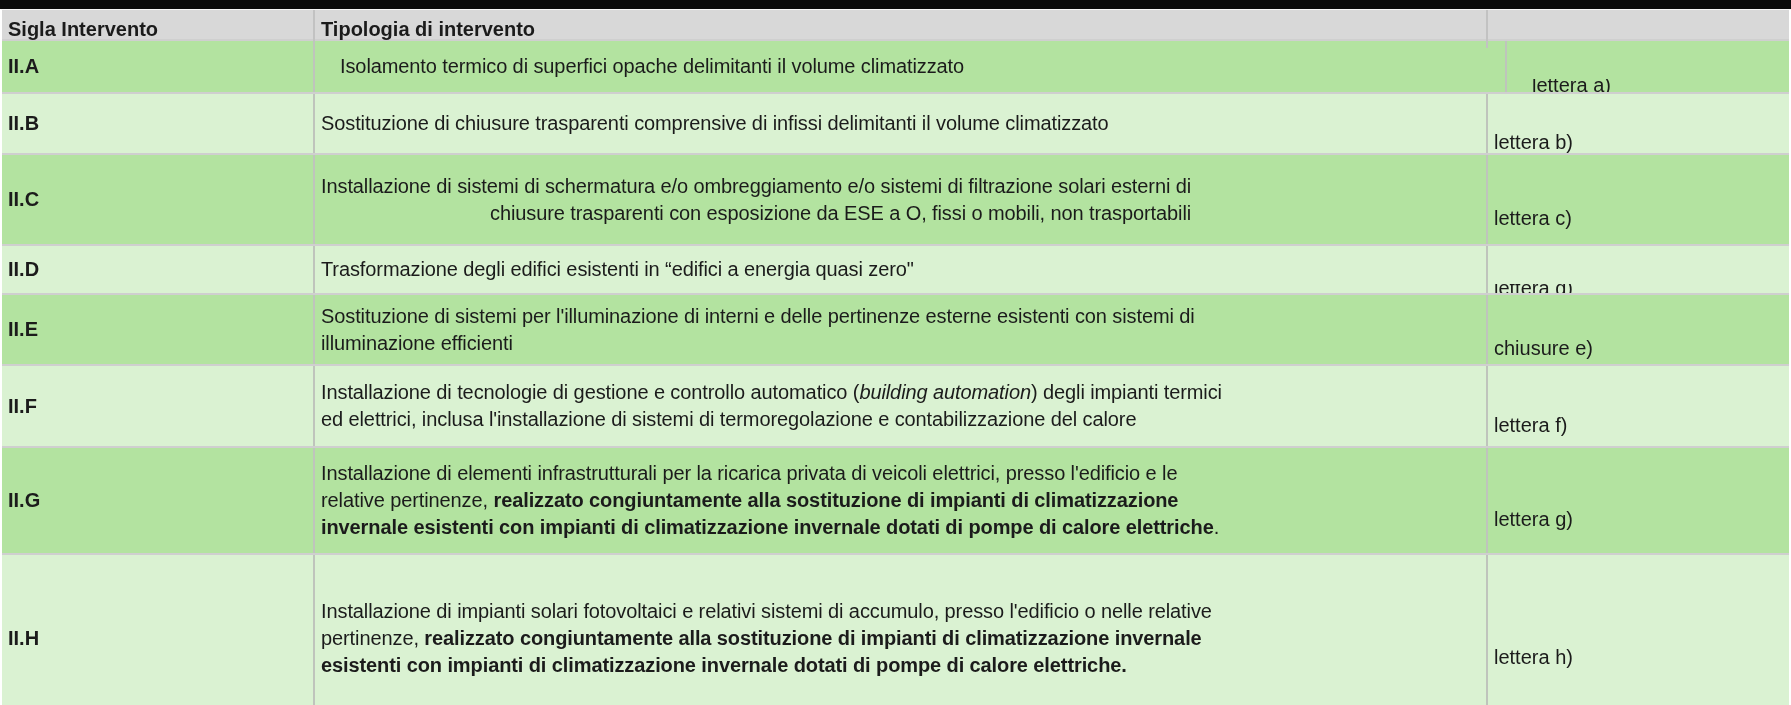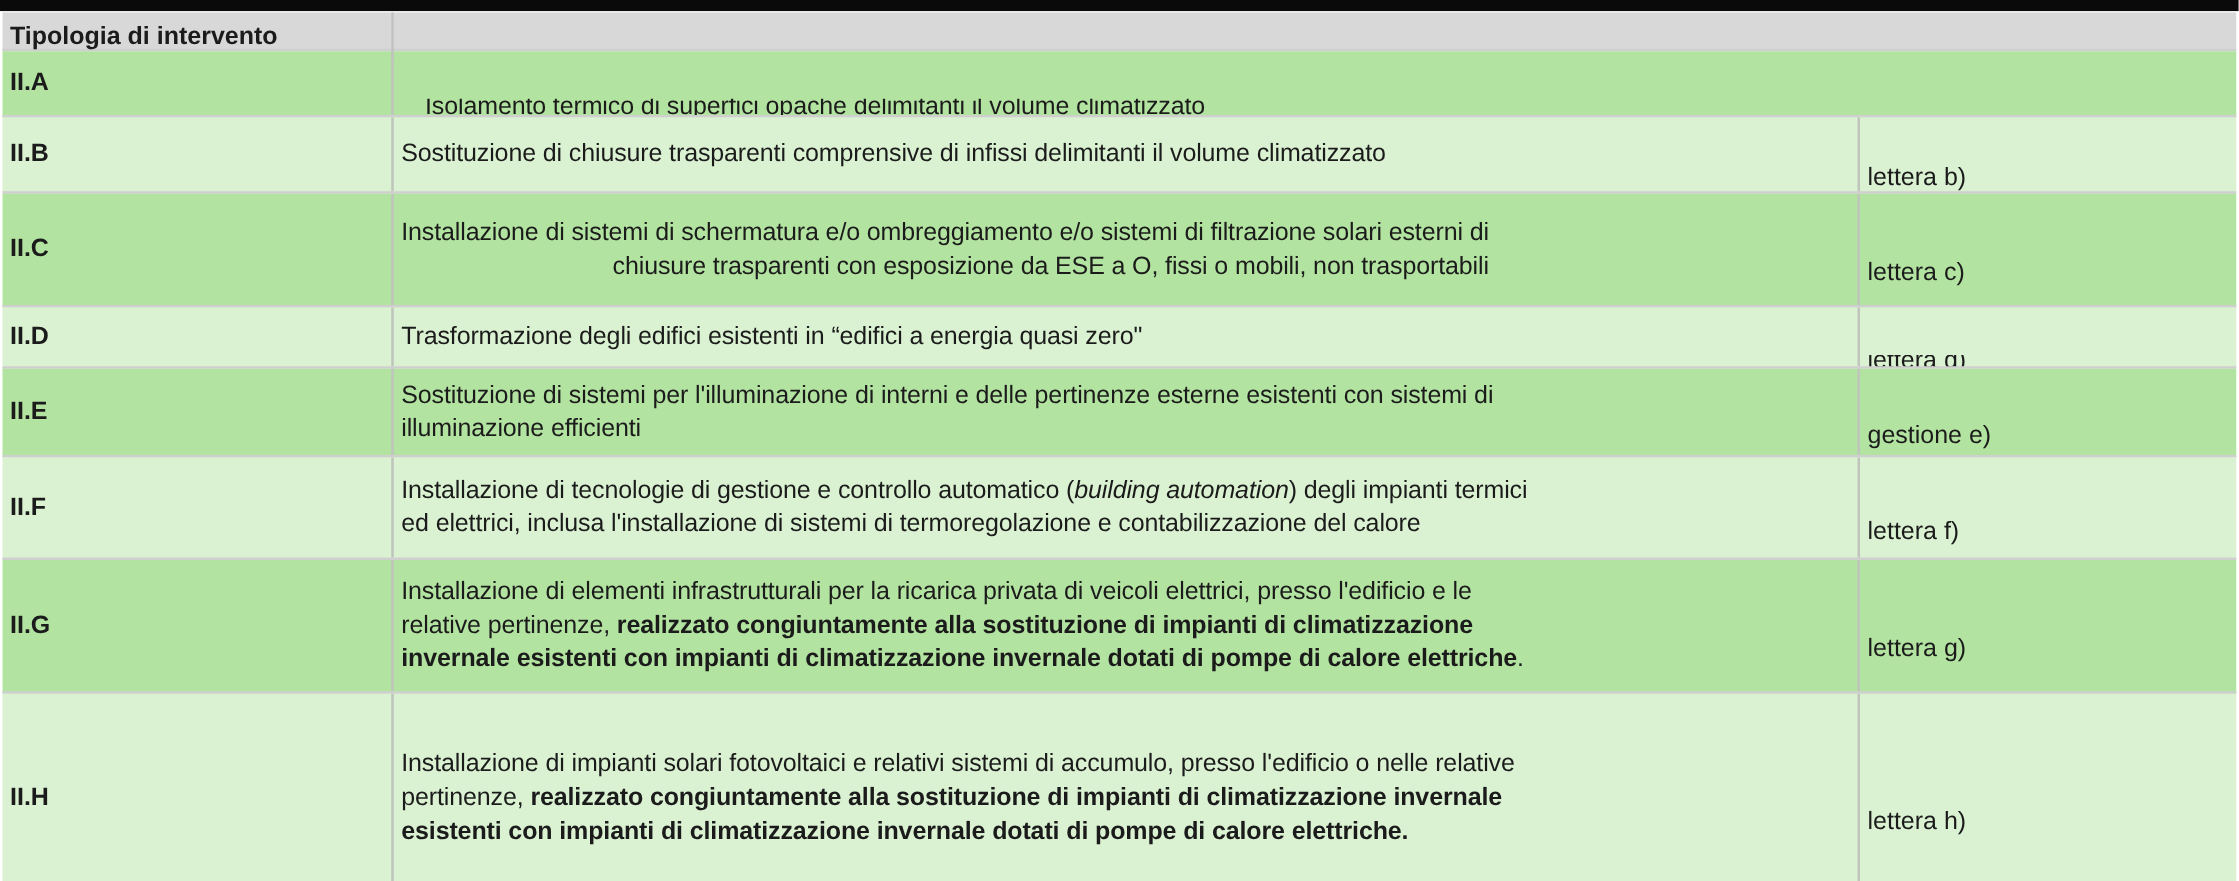--- a/index.html
+++ b/index.html
@@ -69,34 +69,40 @@
   .tip-text .i{font-style:italic;}
 </style>
 </head>
 <body>
 
 <div class="sheet">
   <div class="bar top"></div>
 
   <div class="grid">
     <div class="row header-row">
+      <div class="cell col-sigla">
+        <span>Sigla Intervento</span>
+      </div>
       <div class="cell col-tipologia">
         <span>Tipologia di intervento</span>
       </div>
       <div class="cell col-lettera">
         <span>Art 5, comma 1</span>
       </div>
     </div>
     <div id="table-body">
   <div class="row shade-dark row-ii-a">
     <div class="cell col-sigla">
       <span>II.A</span>
     </div>
     <div class="cell col-tipologia">
       <div class="tip-text"><span>Isolamento termico di superfici opache delimitanti il volume climatizzato</span></div>
+    </div>
+    <div class="cell col-lettera">
+      <span>lettera a)</span>
     </div>
   </div>
 
   <div class="row shade-light row-ii-b">
     <div class="cell col-sigla">
       <span>II.B</span>
     </div>
     <div class="cell col-tipologia">
       <div class="tip-text"><span>Sostituzione di chiusure trasparenti comprensive di infissi delimitanti il volume climatizzato</span></div>
     </div>
@@ -132,21 +138,21 @@
 
   <div class="row shade-dark row-ii-e">
     <div class="cell col-sigla">
       <span>II.E</span>
     </div>
     <div class="cell col-tipologia">
       <div class="tip-text"><span>Sostituzione di sistemi per l'illuminazione di interni e delle pertinenze esterne esistenti con sistemi di
 illuminazione efficienti</span></div>
     </div>
     <div class="cell col-lettera">
-      <span>gestione e)</span>
+      <span>chiusure e)</span>
     </div>
   </div>
 
   <div class="row shade-light row-ii-f">
     <div class="cell col-sigla">
       <span>II.F</span>
     </div>
     <div class="cell col-tipologia">
       <div class="tip-text"><span>Installazione di tecnologie di gestione e controllo automatico (</span><span class="i">building automation</span><span>) degli impianti termici
 ed elettrici, inclusa l'installazione di sistemi di termoregolazione e contabilizzazione del calore</span></div>

